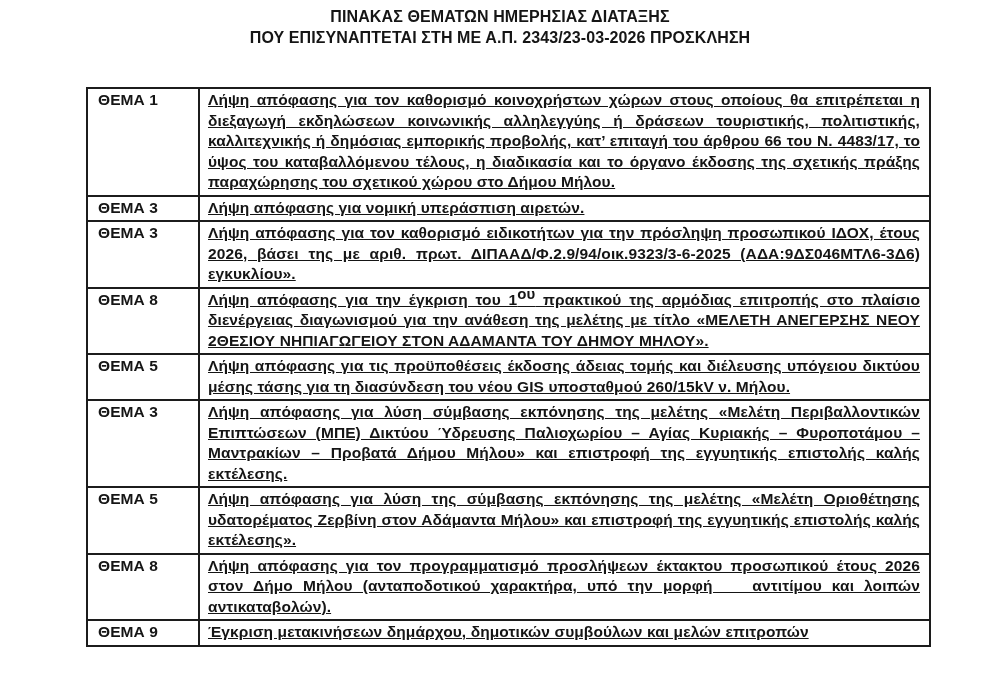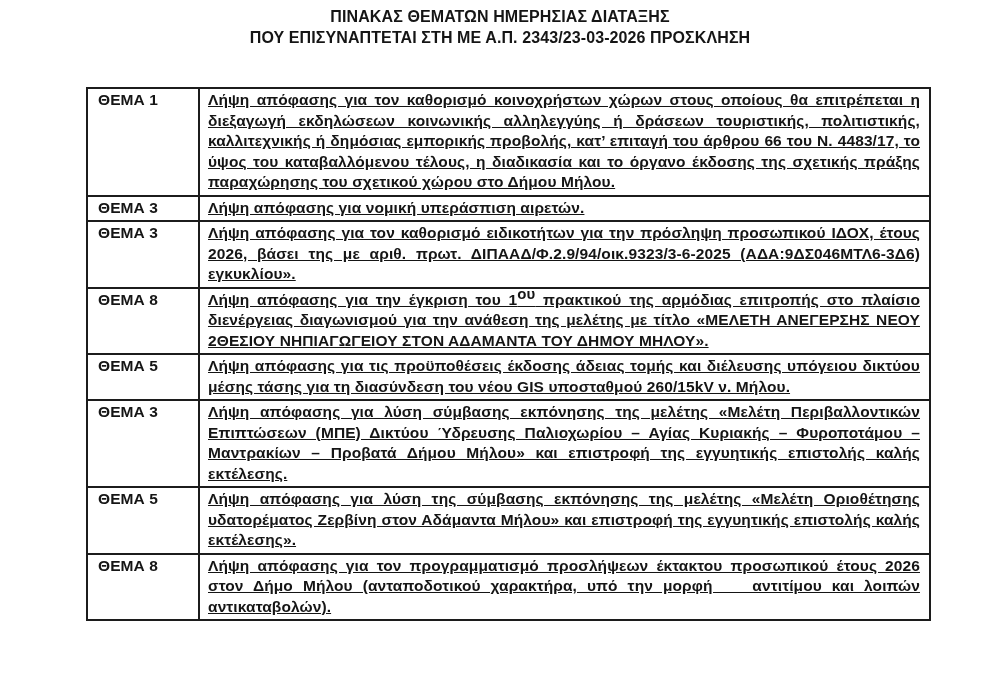--- a/index.html
+++ b/index.html
@@ -95,16 +95,20 @@
         <td class="topic-text-cell">Λήψη απόφασης για λύση σύμβασης εκπόνησης της μελέτης «Μελέτη Περιβαλλοντικών Επιπτώσεων (ΜΠΕ) Δικτύου Ύδρευσης Παλιοχωρίου – Αγίας Κυριακής – Φυροποτάμου – Μαντρακίων – Προβατά Δήμου Μήλου» και επιστροφή της εγγυητικής επιστολής καλής εκτέλεσης.</td>
       </tr>
       <tr>
         <td class="topic-label-cell">ΘΕΜΑ 5</td>
         <td class="topic-text-cell">Λήψη απόφασης για λύση της σύμβασης εκπόνησης της μελέτης «Μελέτη Οριοθέτησης υδατορέματος Ζερβίνη στον Αδάμαντα Μήλου» και επιστροφή της εγγυητικής επιστολής καλής εκτέλεσης».</td>
       </tr>
       <tr>
         <td class="topic-label-cell">ΘΕΜΑ 8</td>
         <td class="topic-text-cell">Λήψη απόφασης για τον προγραμματισμό προσλήψεων έκτακτου προσωπικού έτους 2026 στον Δήμο Μήλου (ανταποδοτικού χαρακτήρα, υπό την μορφή &nbsp;&nbsp;&nbsp;αντιτίμου και λοιπών αντικαταβολών).</td>
       </tr>
+      <tr>
+        <td class="topic-label-cell">ΘΕΜΑ 9</td>
+        <td class="topic-text-cell">Έγκριση μετακινήσεων δημάρχου, δημοτικών συμβούλων και μελών επιτροπών</td>
+      </tr>
     </tbody>
   </table>
 
 </div>
 
 </body></html>

